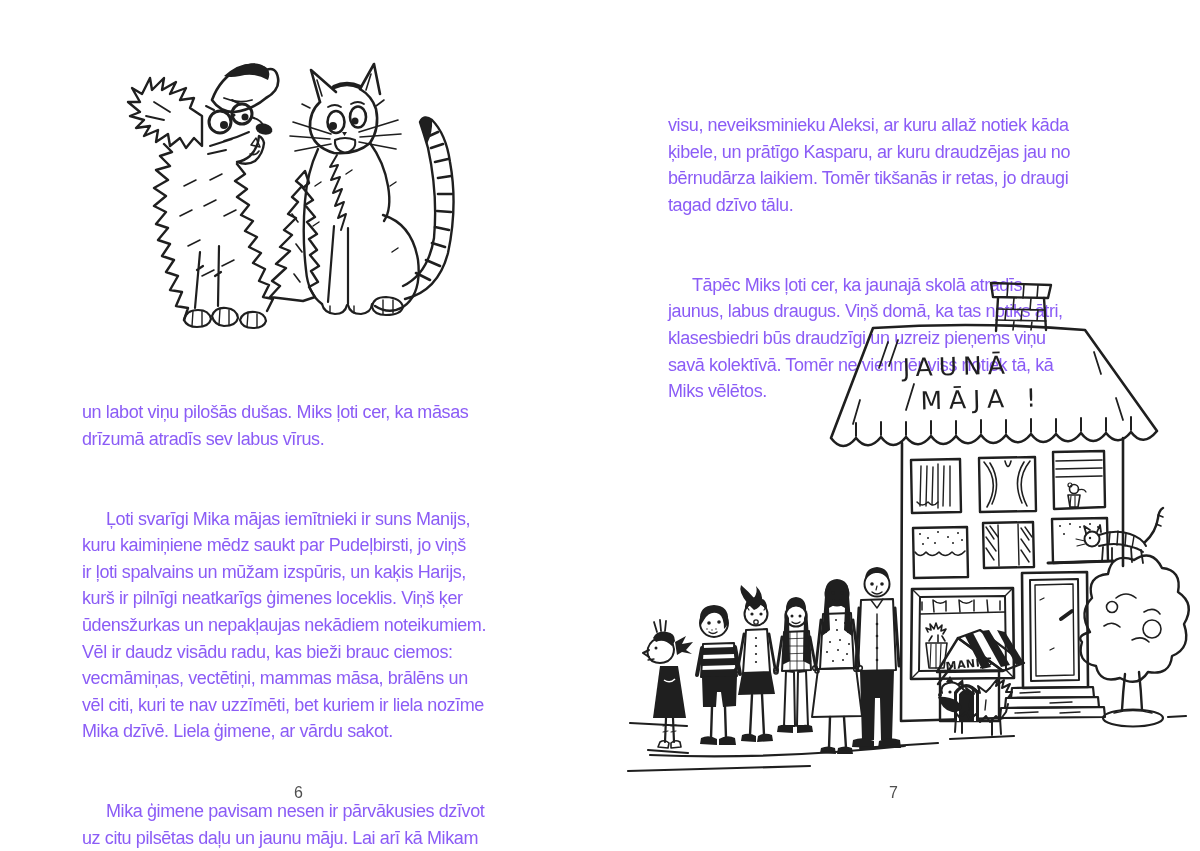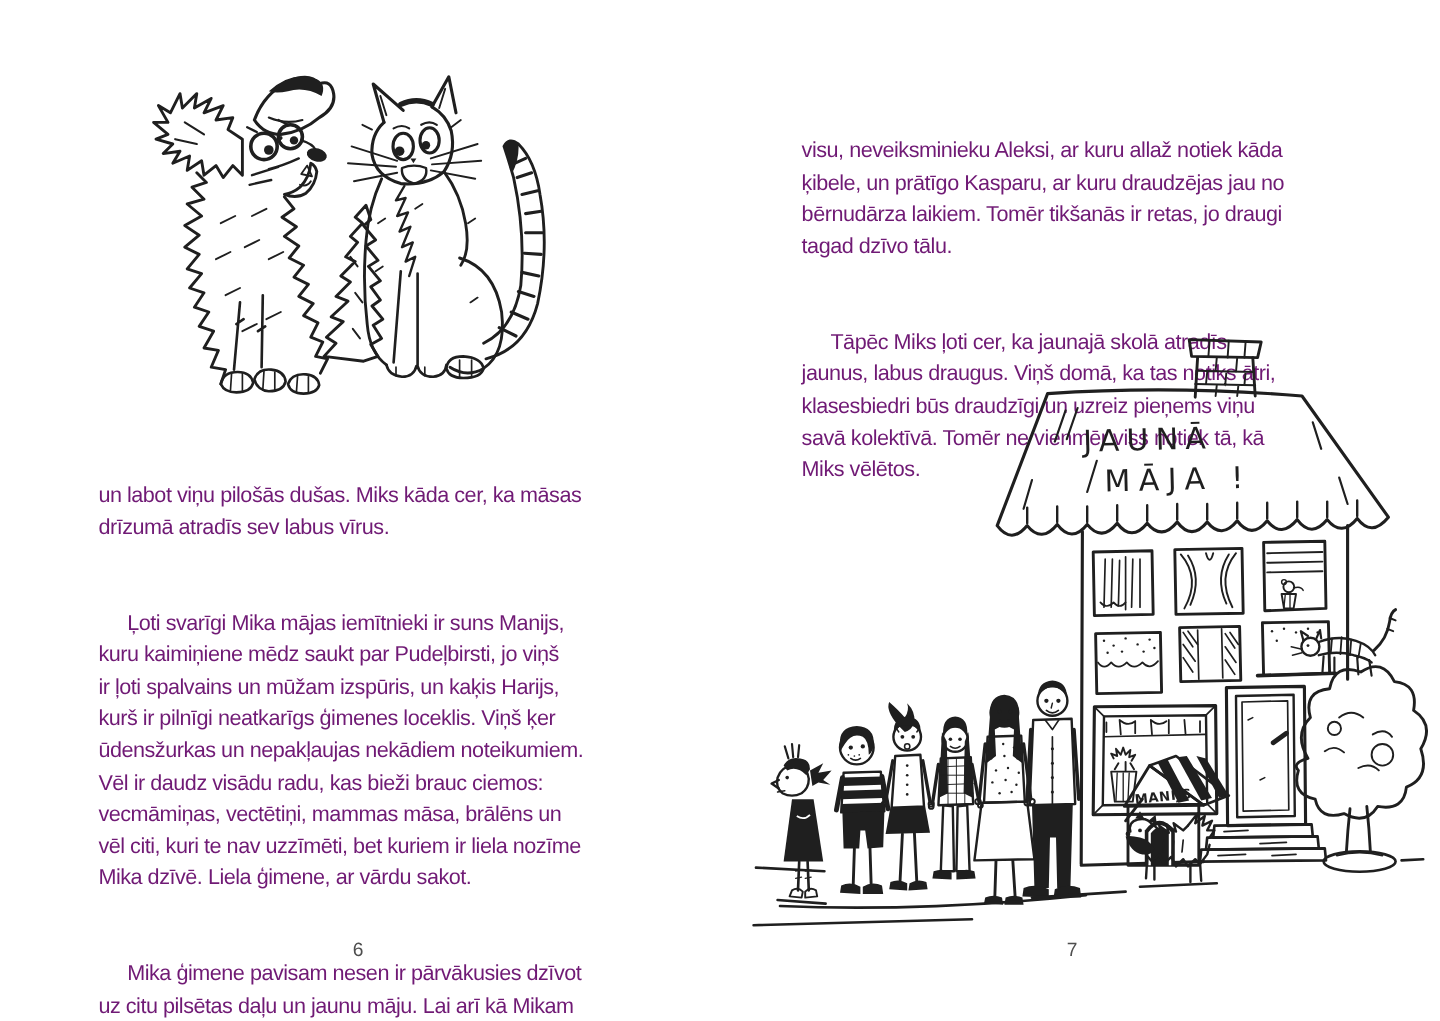--- a/index.html
+++ b/index.html
@@ -2,21 +2,21 @@
 <html><head>
 <meta charset="utf-8">
 <style>
   html,body{margin:0;padding:0;background:#fff;}
   .spread{position:relative;width:1200px;height:851px;background:#ffffff;overflow:hidden;
           font-family:"Liberation Sans",sans-serif;color:#262626;}
   .illu{position:absolute;}
   .dogcat{left:106px;top:54px;width:376px;height:294px;}
   .house{left:620px;top:280px;width:580px;height:500px;}
   .text-col{position:absolute;font-size:18px;line-height:26.6px;letter-spacing:-0.4px;
-            color:#701a75;white-space:pre;}
+            color:#8b5cf6;white-space:pre;}
   .text-col p{margin:0;}
   .text-col p.indent{text-indent:24px;}
   .left-col{left:82px;top:346px;width:460px;}
   .right-col{left:668px;top:59px;width:460px;}
   .pagenum{position:absolute;top:784px;font-size:16px;color:#4f4f4f;}
   .pagenum.p6{left:294px;}
   .pagenum.p7{left:889px;}
   svg{display:block;}
   svg text{font-family:"DejaVu Sans",sans-serif;fill:#1f1f1f;}
   .ln{stroke:#1f1f1f;stroke-linecap:round;stroke-linejoin:round;fill:none;}
@@ -108,21 +108,21 @@
 
         <path class="ln" stroke-width="2.4" d="M299,245 Q332,237 342,199 Q352,152 344,108 Q340,80 326,66 Q318,60 314,68 Q318,80 322,94 Q332,140 328,184 Q322,220 297,232"></path>
         <path class="fl" d="M326,66 Q319,60 314,68 Q317,77 321,90 Q327,78 326,66 Z"></path>
         <path class="ln" stroke-width="2.6" d="M339,193 L326,189 M343,176 L329,173 M345,158 L331,157 M346,140 L332,140 M345,122 L332,124 M342,105 L329,108 M337,90 L325,94 M332,78 L321,83 M334,212 L320,206 M324,226 L310,219"></path>
 
         <path class="ln" stroke-width="1.5" d="M209,132 L215,128 M207,172 L213,168 M284,132 L290,128 M286,198 L292,194 M240,120 L246,116"></path>
       </g>
     </svg>
 
     <div class="text-col left-col">
-      <p>un labot viņu pilošās dušas. Miks kāda cer, ka māsas
+      <p>un labot viņu pilošās dušas. Miks ļoti cer, ka māsas
 drīzumā atradīs sev labus vīrus.</p>
       <p class="indent">Ļoti svarīgi Mika mājas iemītnieki ir suns Manijs,
 kuru kaimiņiene mēdz saukt par Pudeļbirsti, jo viņš
 ir ļoti spalvains un mūžam izspūris, un kaķis Harijs,
 kurš ir pilnīgi neatkarīgs ģimenes loceklis. Viņš ķer
 ūdensžurkas un nepakļaujas nekādiem noteikumiem.
 Vēl ir daudz visādu radu, kas bieži brauc ciemos:
 vecmāmiņas, vectētiņi, mammas māsa, brālēns un
 vēl citi, kuri te nav uzzīmēti, bet kuriem ir liela nozīme
 Mika dzīvē. Liela ģimene, ar vārdu sakot.</p>

